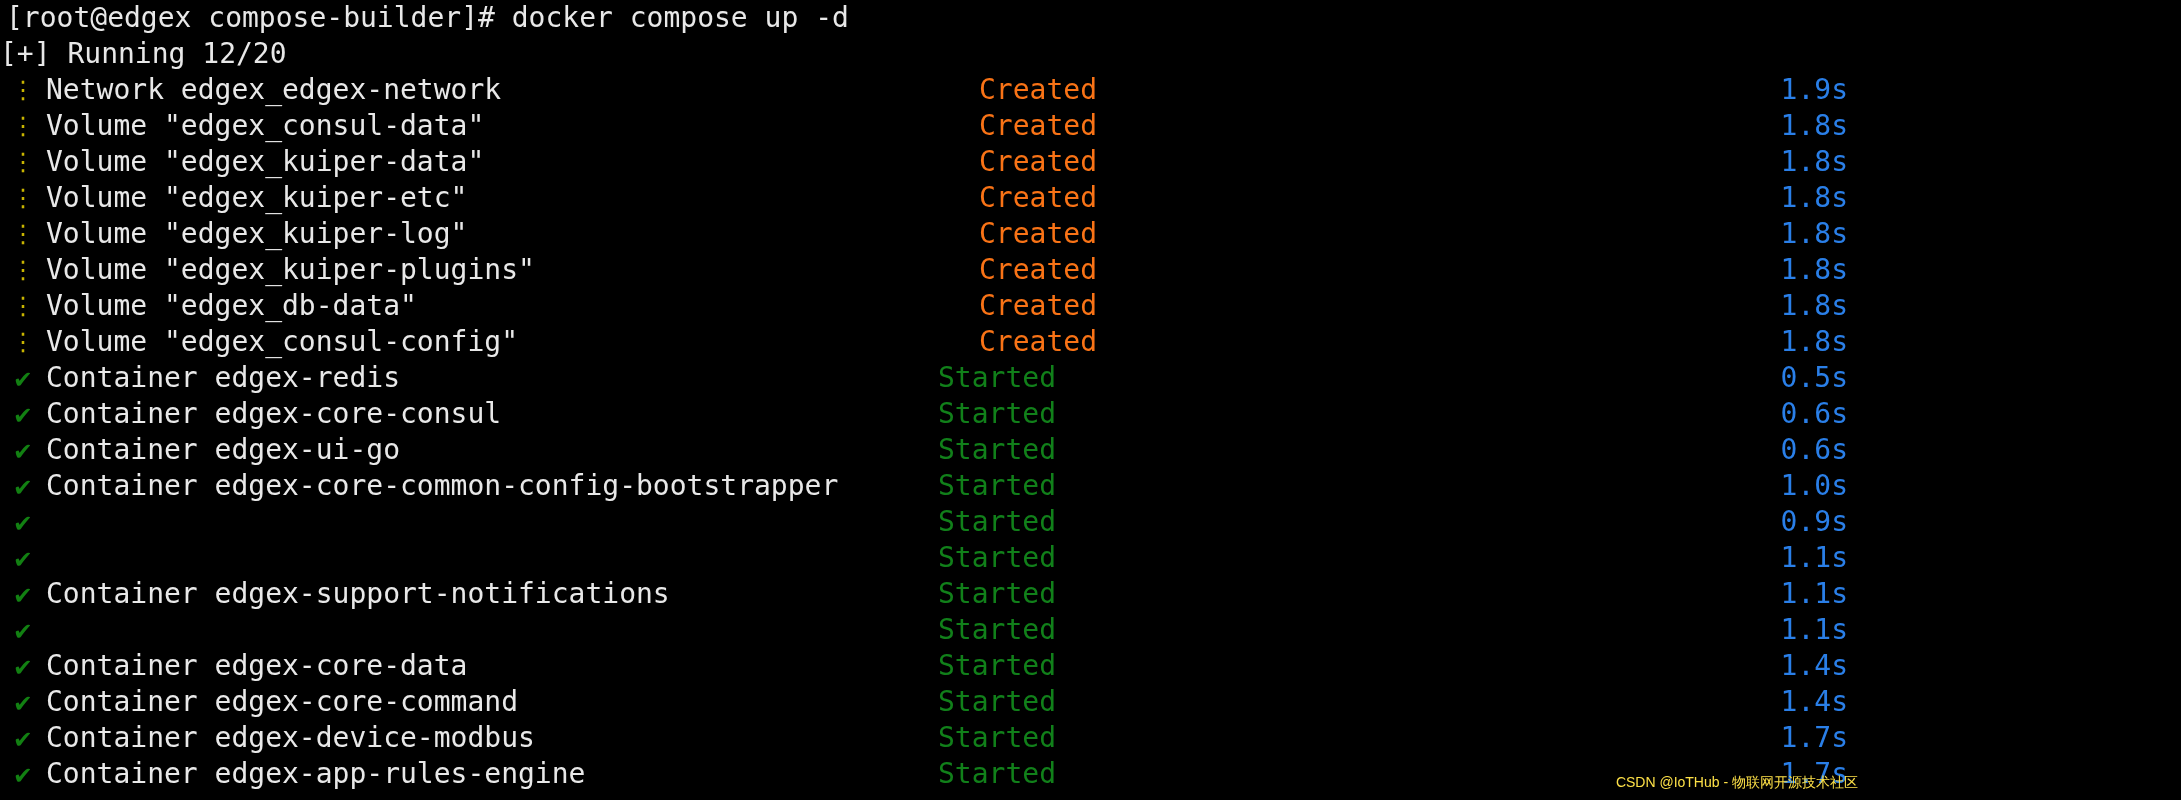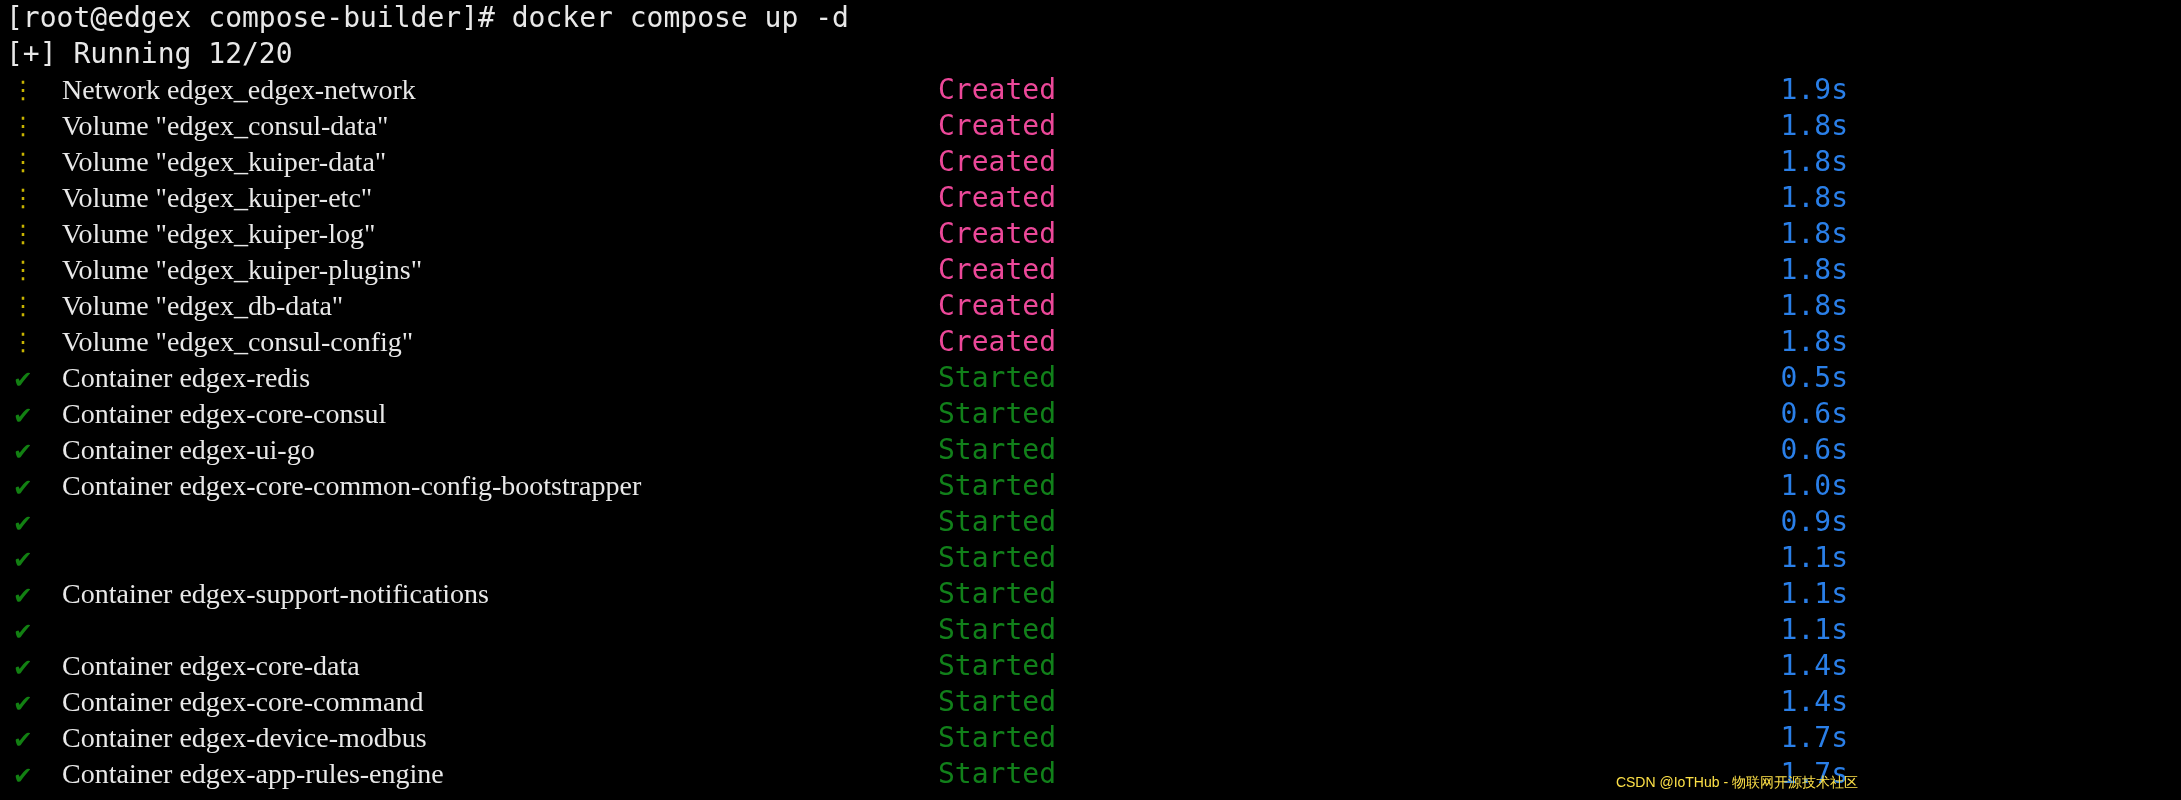--- a/index.html
+++ b/index.html
@@ -28,21 +28,20 @@
     line-height: 36px;
     font-size: 28px;
     letter-spacing: 0px;
     white-space: pre;
     color: #e8e8e8;
   }
   .line.cmd {
     padding-left: 6px;
   }
   .line.summary {
-    padding-left: 6px;
   }
   .row {
     position: relative;
     height: 36px;
     line-height: 36px;
   }
   .marker {
     position: absolute;
     left: 6px;
     top: 0;
@@ -55,38 +54,38 @@
     color: #c8b400;
     font-size: 24px;
     letter-spacing: 0;
   }
   .marker.done {
     color: #128012;
     font-size: 27px;
   }
   .res-name {
     position: absolute;
-    left: 62px;
+    left: 46px;
     top: 0;
     font-size: 28px;
     line-height: 36px;
     white-space: pre;
     color: #e8e8e8;
-    font-family: Liberation Serif, serif;
   }
   .res-status {
     position: absolute;
     left: 938px;
     top: 0;
     font-size: 28px;
     line-height: 36px;
     white-space: pre;
   }
   .res-status.created {
-    color: #ec4899;
+    color: #f97316;
+    margin-left: 41px;
   }
   .res-status.started {
     color: #11801a;
   }
   .res-time {
     position: absolute;
     right: 10px;
     top: 0;
     font-size: 28px;
     line-height: 36px;

